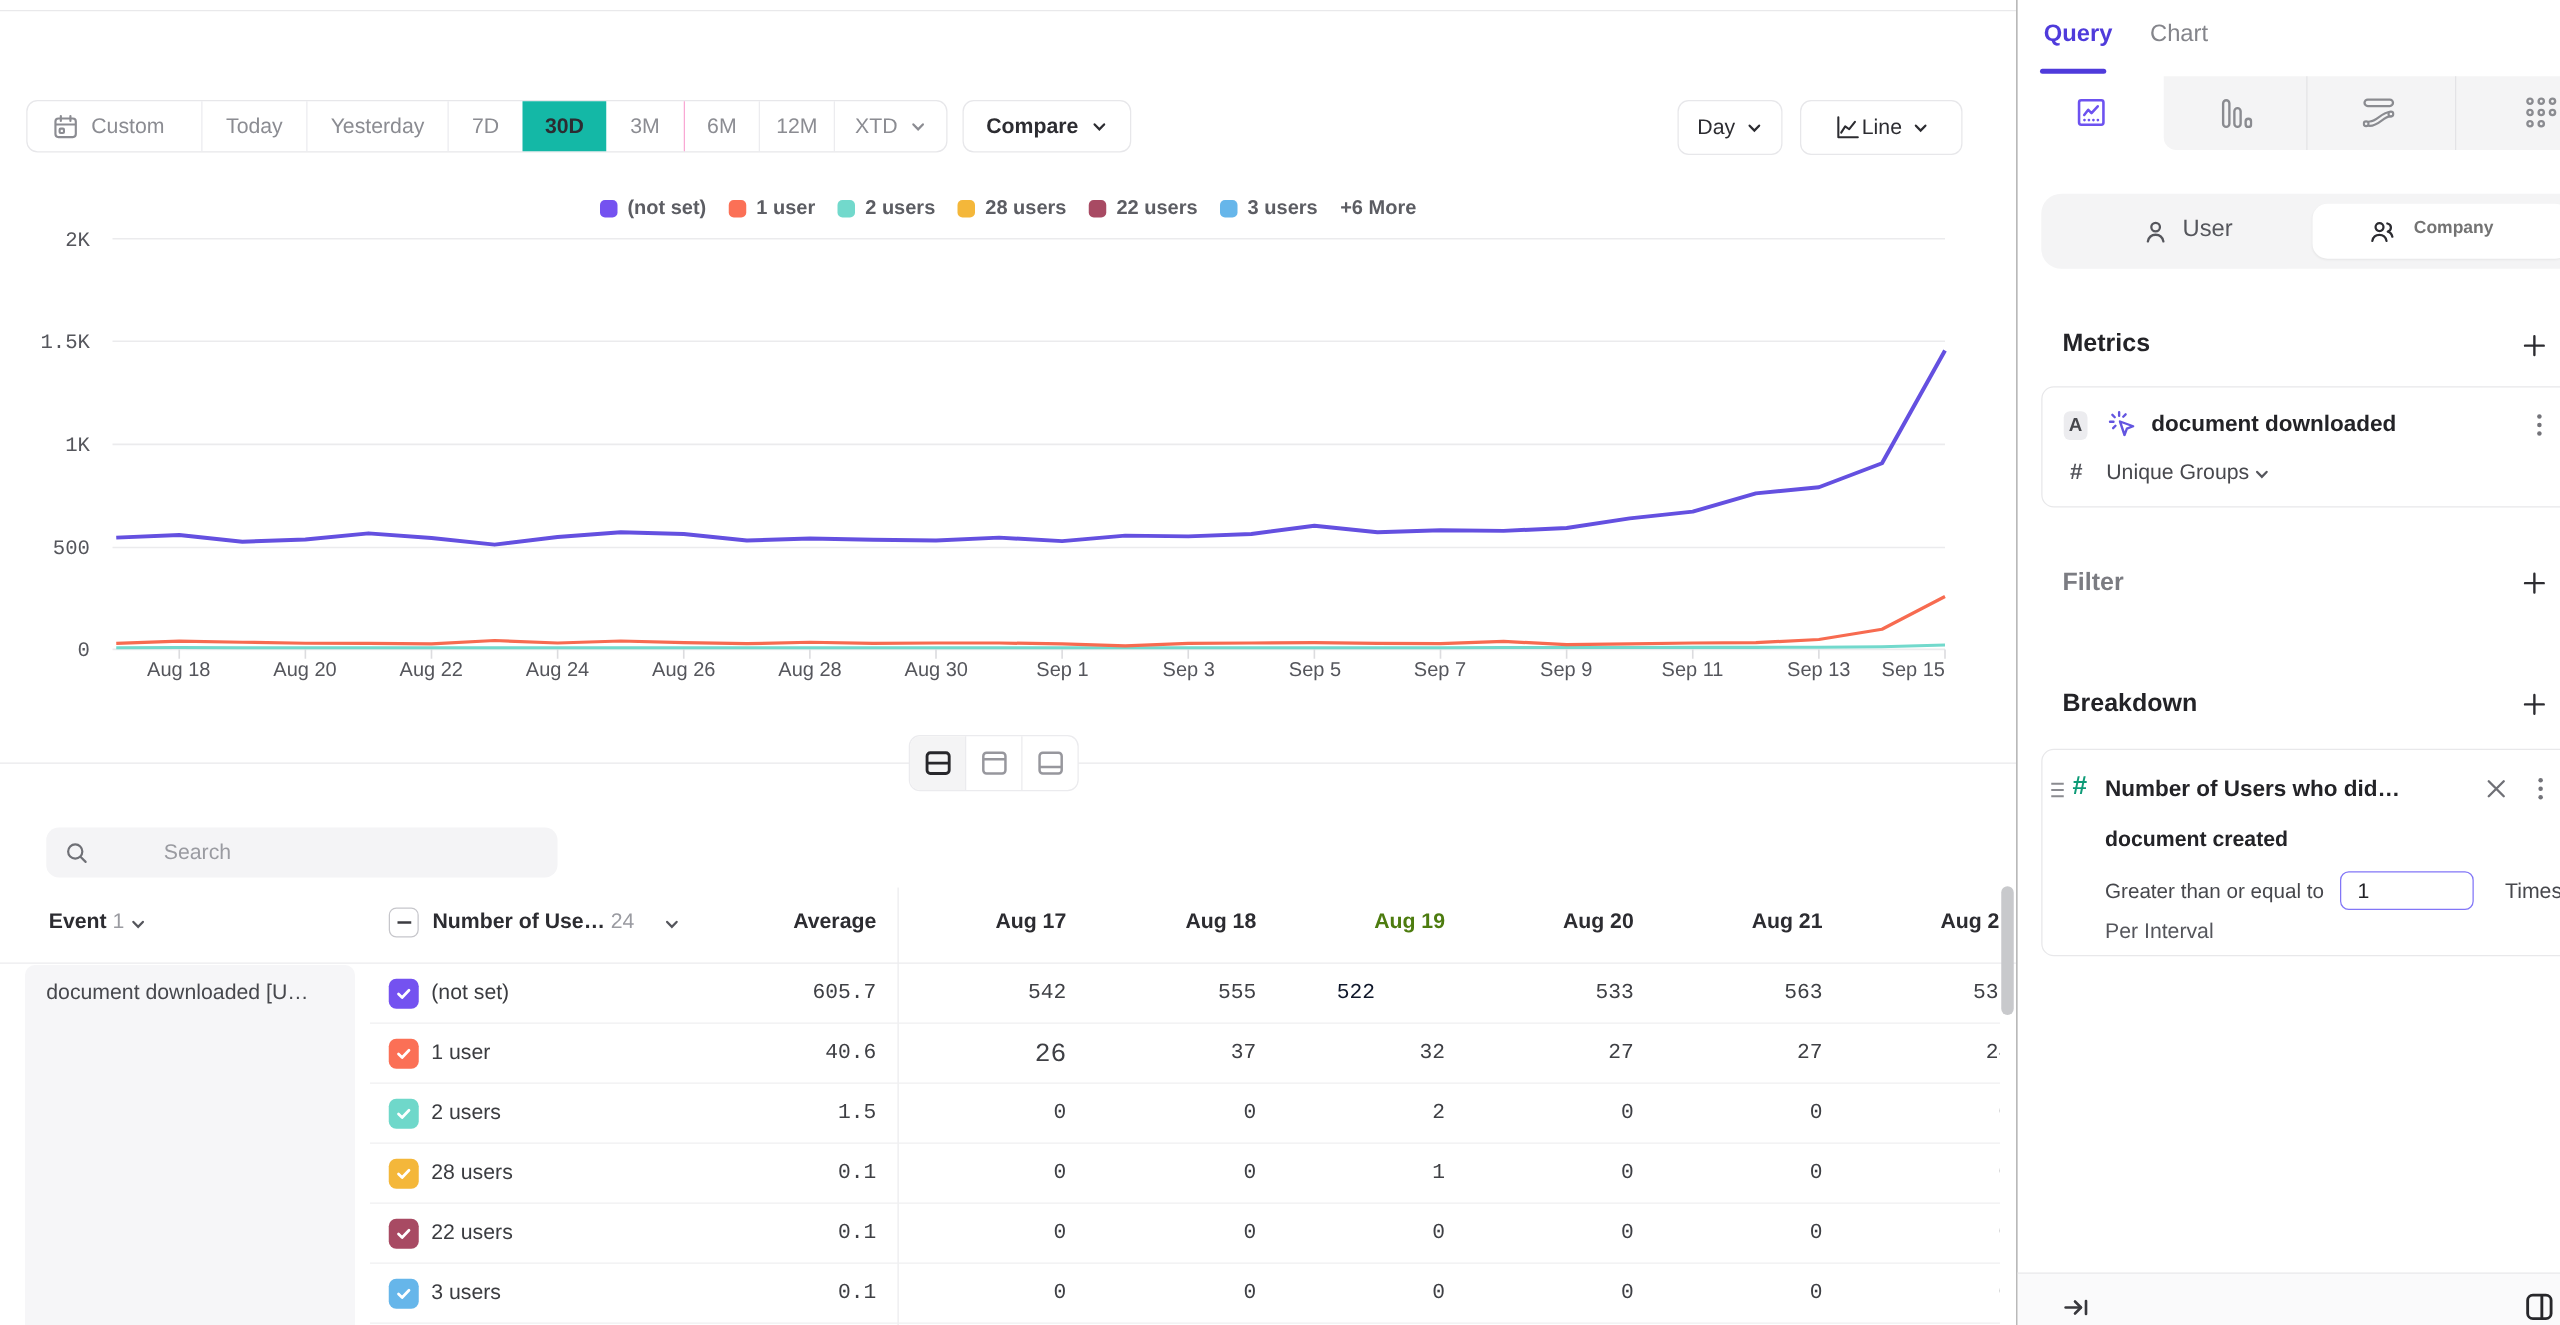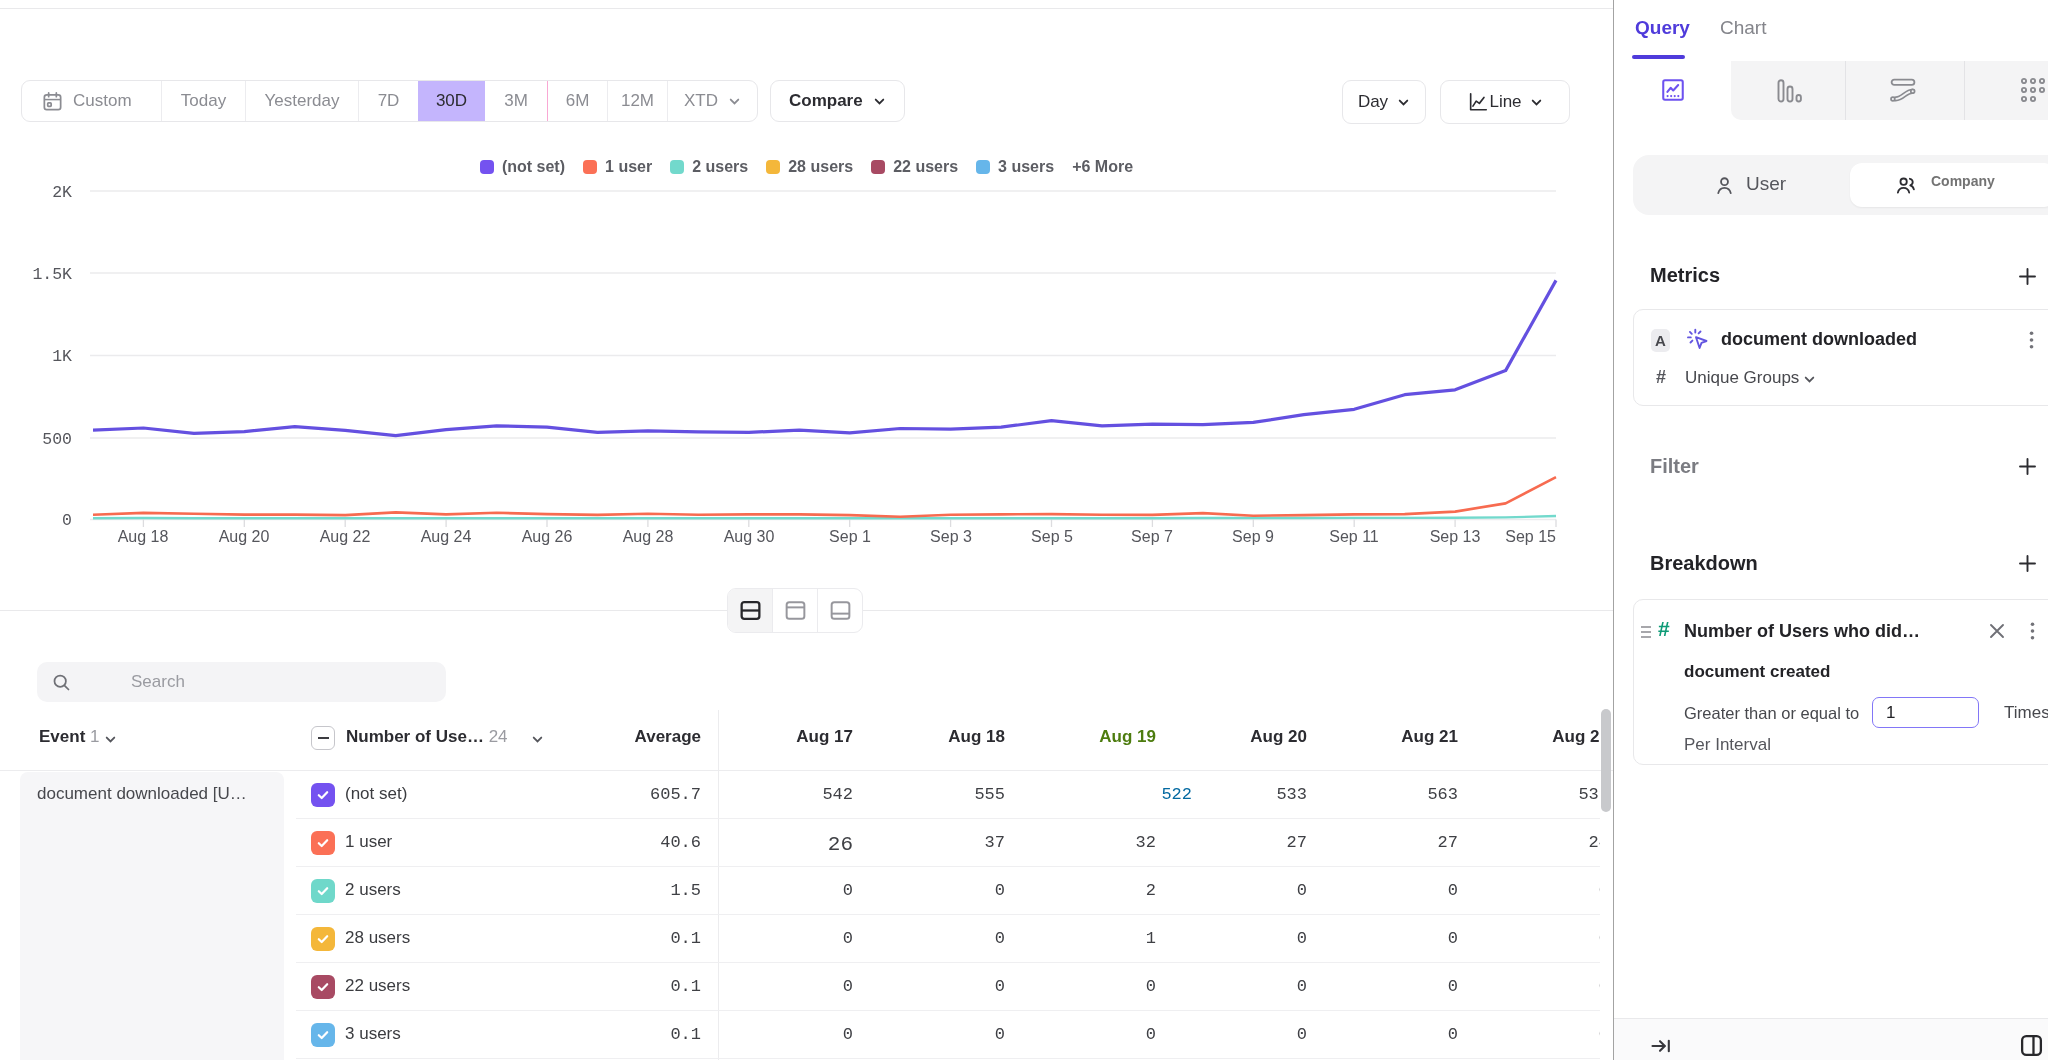--- a/index.html
+++ b/index.html
@@ -22,21 +22,21 @@
             <rect x="3.5" y="5" width="17" height="15.5" rx="2.5"></rect>
             <path d="M3.5 10h17" stroke-width="1.6"></path>
             <path d="M8 3v4M16 3v4" stroke-linecap="round"></path>
             <rect x="7" y="13.5" width="3.6" height="3.6" rx="0.8"></rect>
           </svg>
         <span style="margin-left:9px;">Custom</span>
       </div>
       <div style="width:84px;display:flex;align-items:center;justify-content:center;border-right:1px solid #ececef;">Today</div>
       <div style="width:113px;display:flex;align-items:center;justify-content:center;border-right:1px solid #ececef;">Yesterday</div>
       <div style="width:59px;display:flex;align-items:center;justify-content:center;">7D</div>
-      <div style="width:67px;display:flex;align-items:center;justify-content:center;background:#c4b5fd;color:#2c2c31;font-weight:400;">30D</div>
+      <div style="width:67px;display:flex;align-items:center;justify-content:center;background:#14b8a6;color:#2c2c31;font-weight:700;">30D</div>
       <div style="width:63px;display:flex;align-items:center;justify-content:center;border-right:1px solid #f9a8d4;">3M</div>
       <div style="width:60px;display:flex;align-items:center;justify-content:center;border-right:1px solid #ececef;">6M</div>
       <div style="width:60px;display:flex;align-items:center;justify-content:center;border-right:1px solid #ececef;">12M</div>
       <div style="flex:1;display:flex;align-items:center;justify-content:center;">XTD
         <svg style="margin-left:10px" width="13" height="13" viewBox="0 0 12 12" fill="none" stroke="#8b8c92" stroke-width="1.7" stroke-linecap="round">
             <path d="M2.5 4.2 6 7.8 9.5 4.2"></path>
           </svg>
       </div>
     </div>
 
@@ -190,21 +190,21 @@
     <div id="rows">
 <div class="abs" style="left:311px;top:783px;width:24px;height:24px;background:#7452f0;border-radius:6px;display:flex;align-items:center;justify-content:center;">
           <svg width="14" height="14" viewBox="0 0 14 14" fill="none" stroke="#fff" stroke-width="2.2" stroke-linecap="round" stroke-linejoin="round">
             <path d="M2.8 7.2 5.7 10l5.5-5.8"></path>
           </svg>
         </div>
 <div class="abs" style="left:345px;top:784px;font-size:17px;color:#3b3c40;">(not set)</div>
 <div class="abs mono" style="left:541px;top:785px;width:160px;text-align:right;font-size:17px;color:#3f4045;">605.7</div>
 <div class="abs mono" style="left:693px;top:785px;width:160px;text-align:right;font-size:17px;color:#3f4045;">542</div>
 <div class="abs mono" style="left:845px;top:785px;width:160px;text-align:right;font-size:17px;color:#3f4045;">555</div>
-<div class="abs mono" style="left:1032px;top:785px;width:160px;text-align:right;font-size:17px;color:#0369a1;">522</div>
+<div class="abs mono" style="left:940px;top:785px;width:160px;text-align:right;font-size:17px;color:#0f172a;">522</div>
 <div class="abs mono" style="left:1147px;top:785px;width:160px;text-align:right;font-size:17px;color:#3f4045;">533</div>
 <div class="abs mono" style="left:1298px;top:785px;width:160px;text-align:right;font-size:17px;color:#3f4045;">563</div>
 <div class="abs" style="left:1449px;top:785px;width:151px;overflow:hidden;">
           <div class="mono" style="width:160px;text-align:right;font-size:17px;color:#3f4045;">539</div>
         </div>
 <div class="abs" style="left:296px;top:818px;width:1304px;height:1px;background:#efeff1;"></div>
 <div class="abs" style="left:311px;top:831px;width:24px;height:24px;background:#fb7056;border-radius:6px;display:flex;align-items:center;justify-content:center;">
           <svg width="14" height="14" viewBox="0 0 14 14" fill="none" stroke="#fff" stroke-width="2.2" stroke-linecap="round" stroke-linejoin="round">
             <path d="M2.8 7.2 5.7 10l5.5-5.8"></path>
           </svg>

